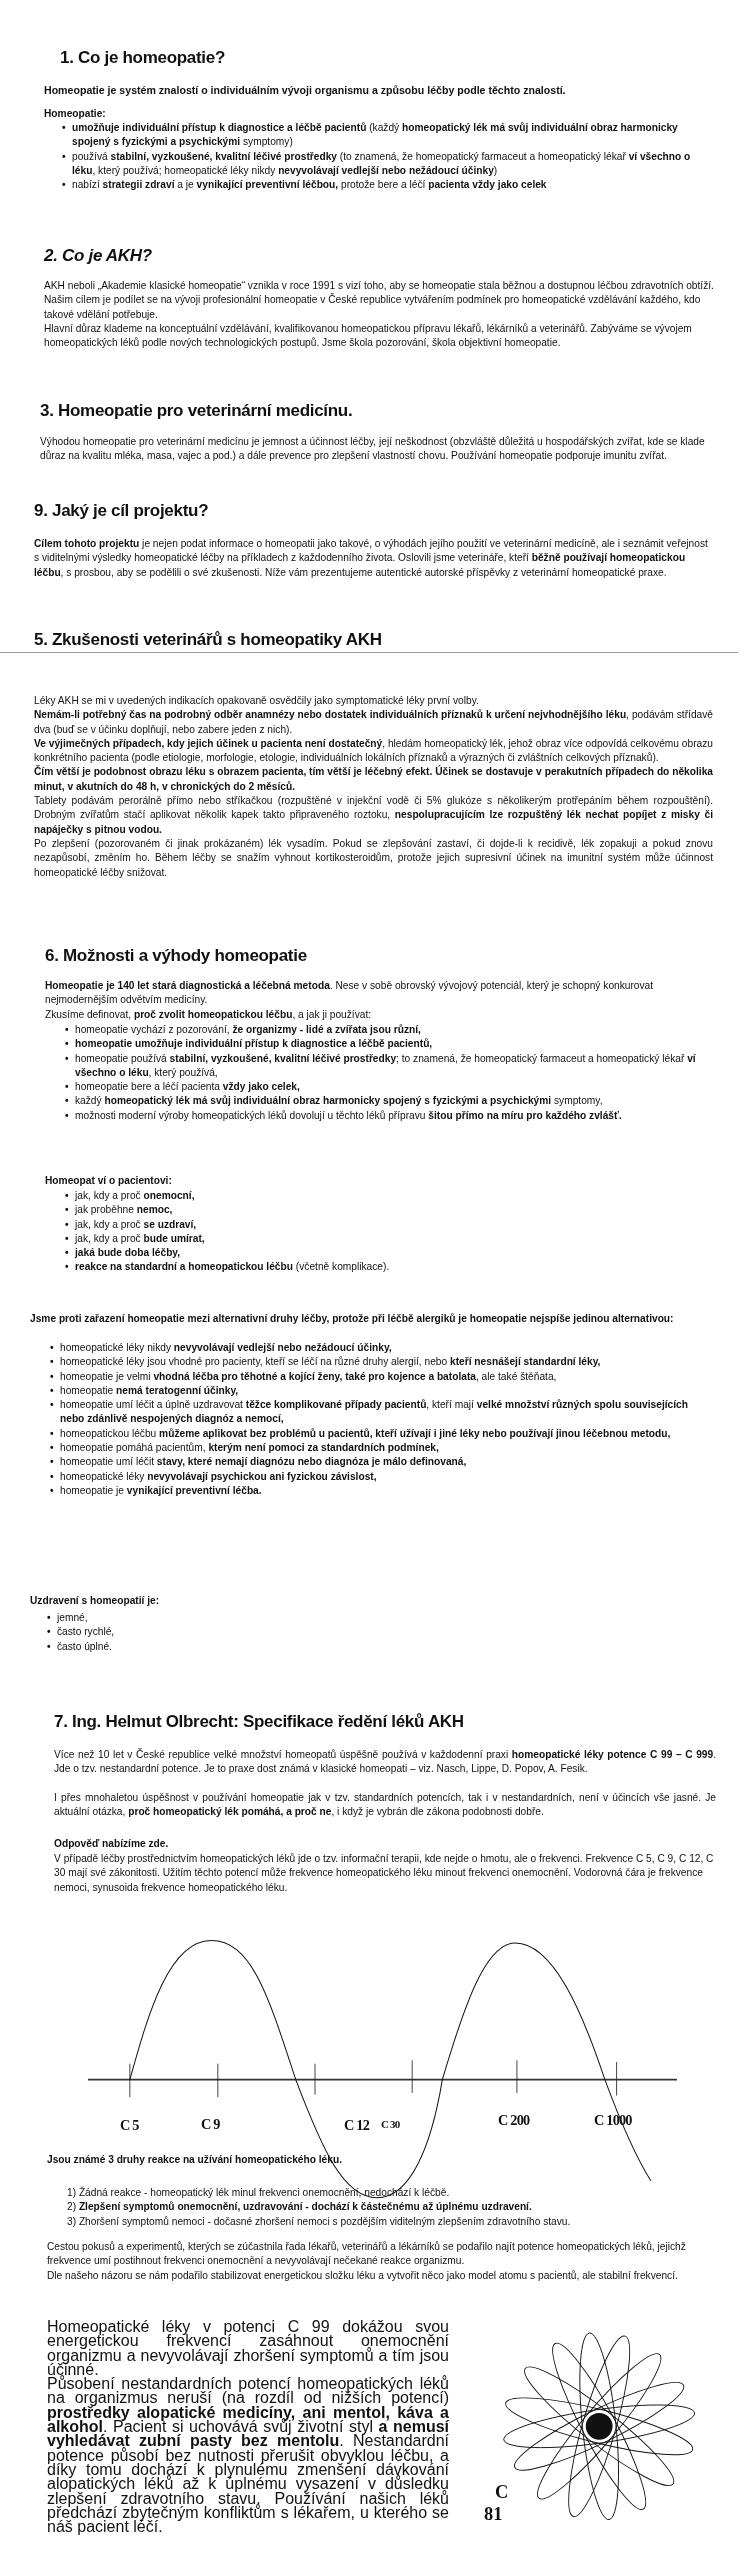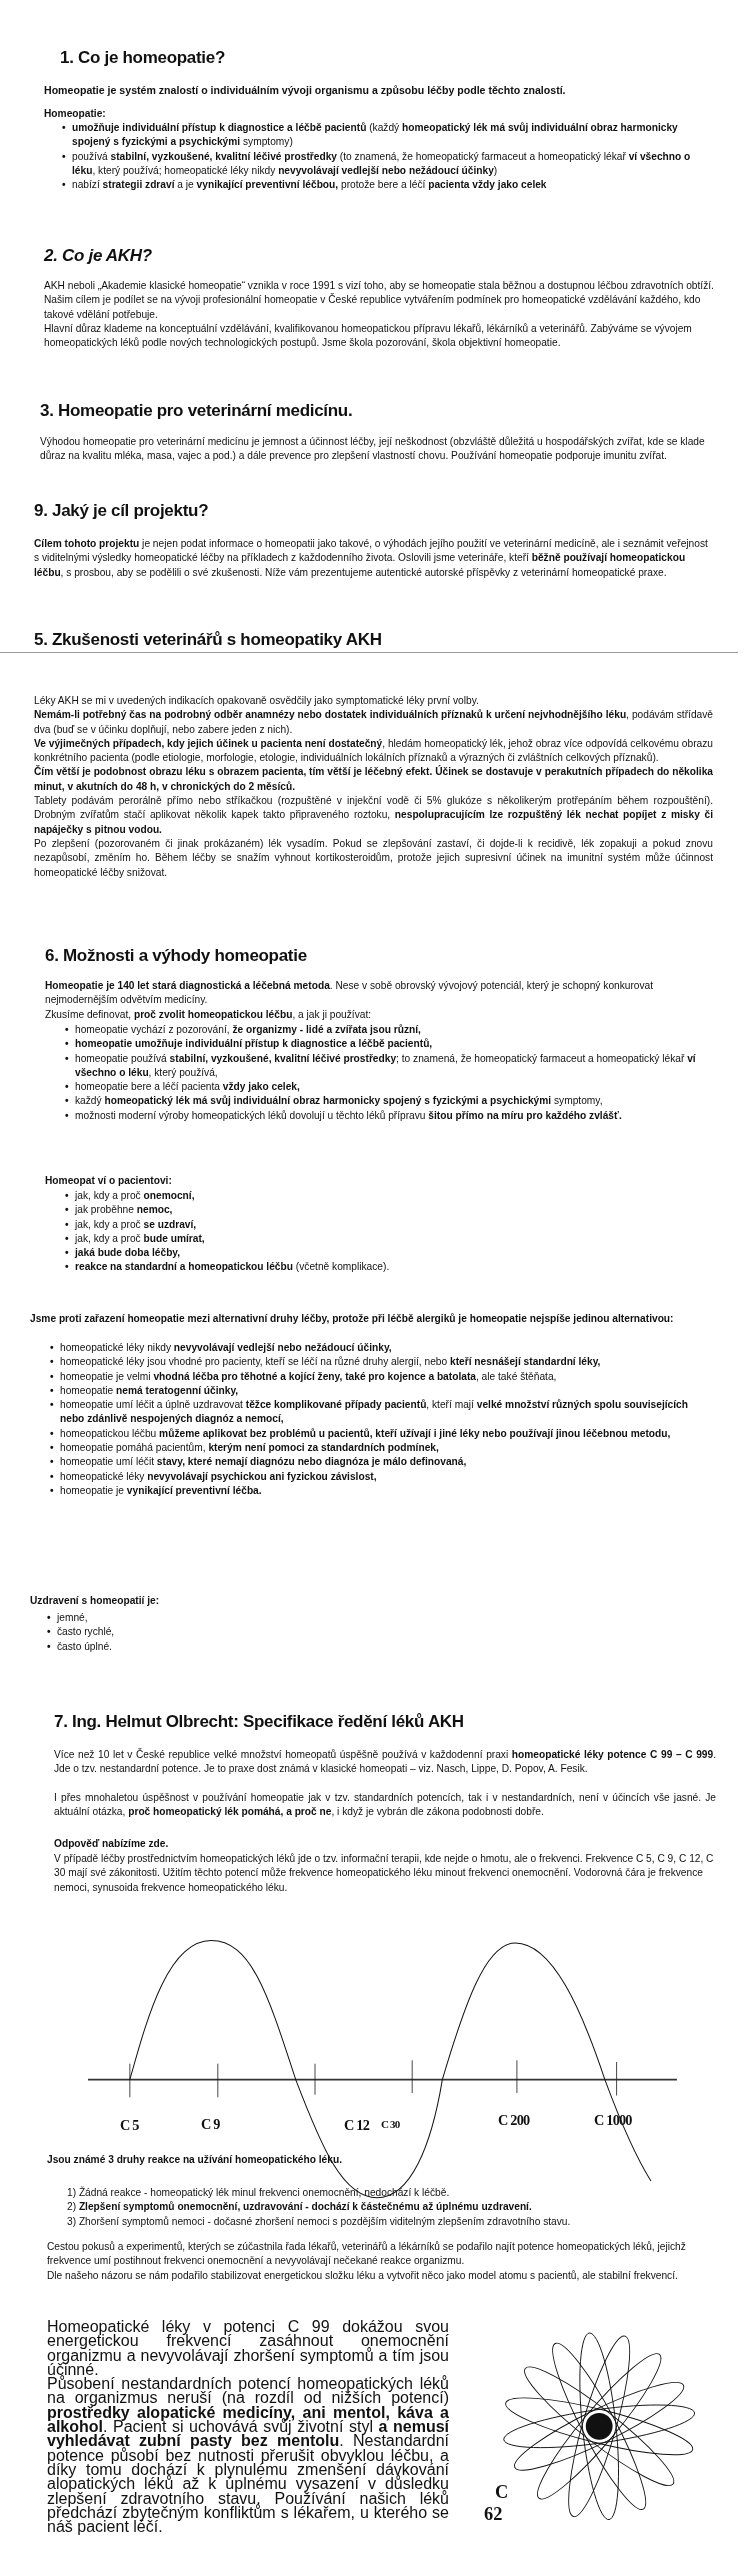--- a/index.html
+++ b/index.html
@@ -149,14 +149,14 @@
     <ellipse rx="112" ry="20" transform="rotate(38)"></ellipse>
     <ellipse rx="112" ry="20" transform="rotate(62)"></ellipse>
     <ellipse rx="112" ry="20" transform="rotate(84)"></ellipse>
     <ellipse rx="112" ry="20" transform="rotate(106)"></ellipse>
     <ellipse rx="112" ry="20" transform="rotate(130)"></ellipse>
     <ellipse rx="112" ry="20" transform="rotate(154)"></ellipse>
   </g>
   <circle cx="135" cy="115" r="16" fill="#111"></circle>
 </svg>
 <div class="abs serif b" style="left:495px;top:2485px;font-size:18.4px;">C</div>
-<div class="abs serif b" style="left:484px;top:2507px;font-size:18.4px;">62</div>
+<div class="abs serif b" style="left:484px;top:2507px;font-size:18.4px;">81</div>
 
 
 </body></html>

